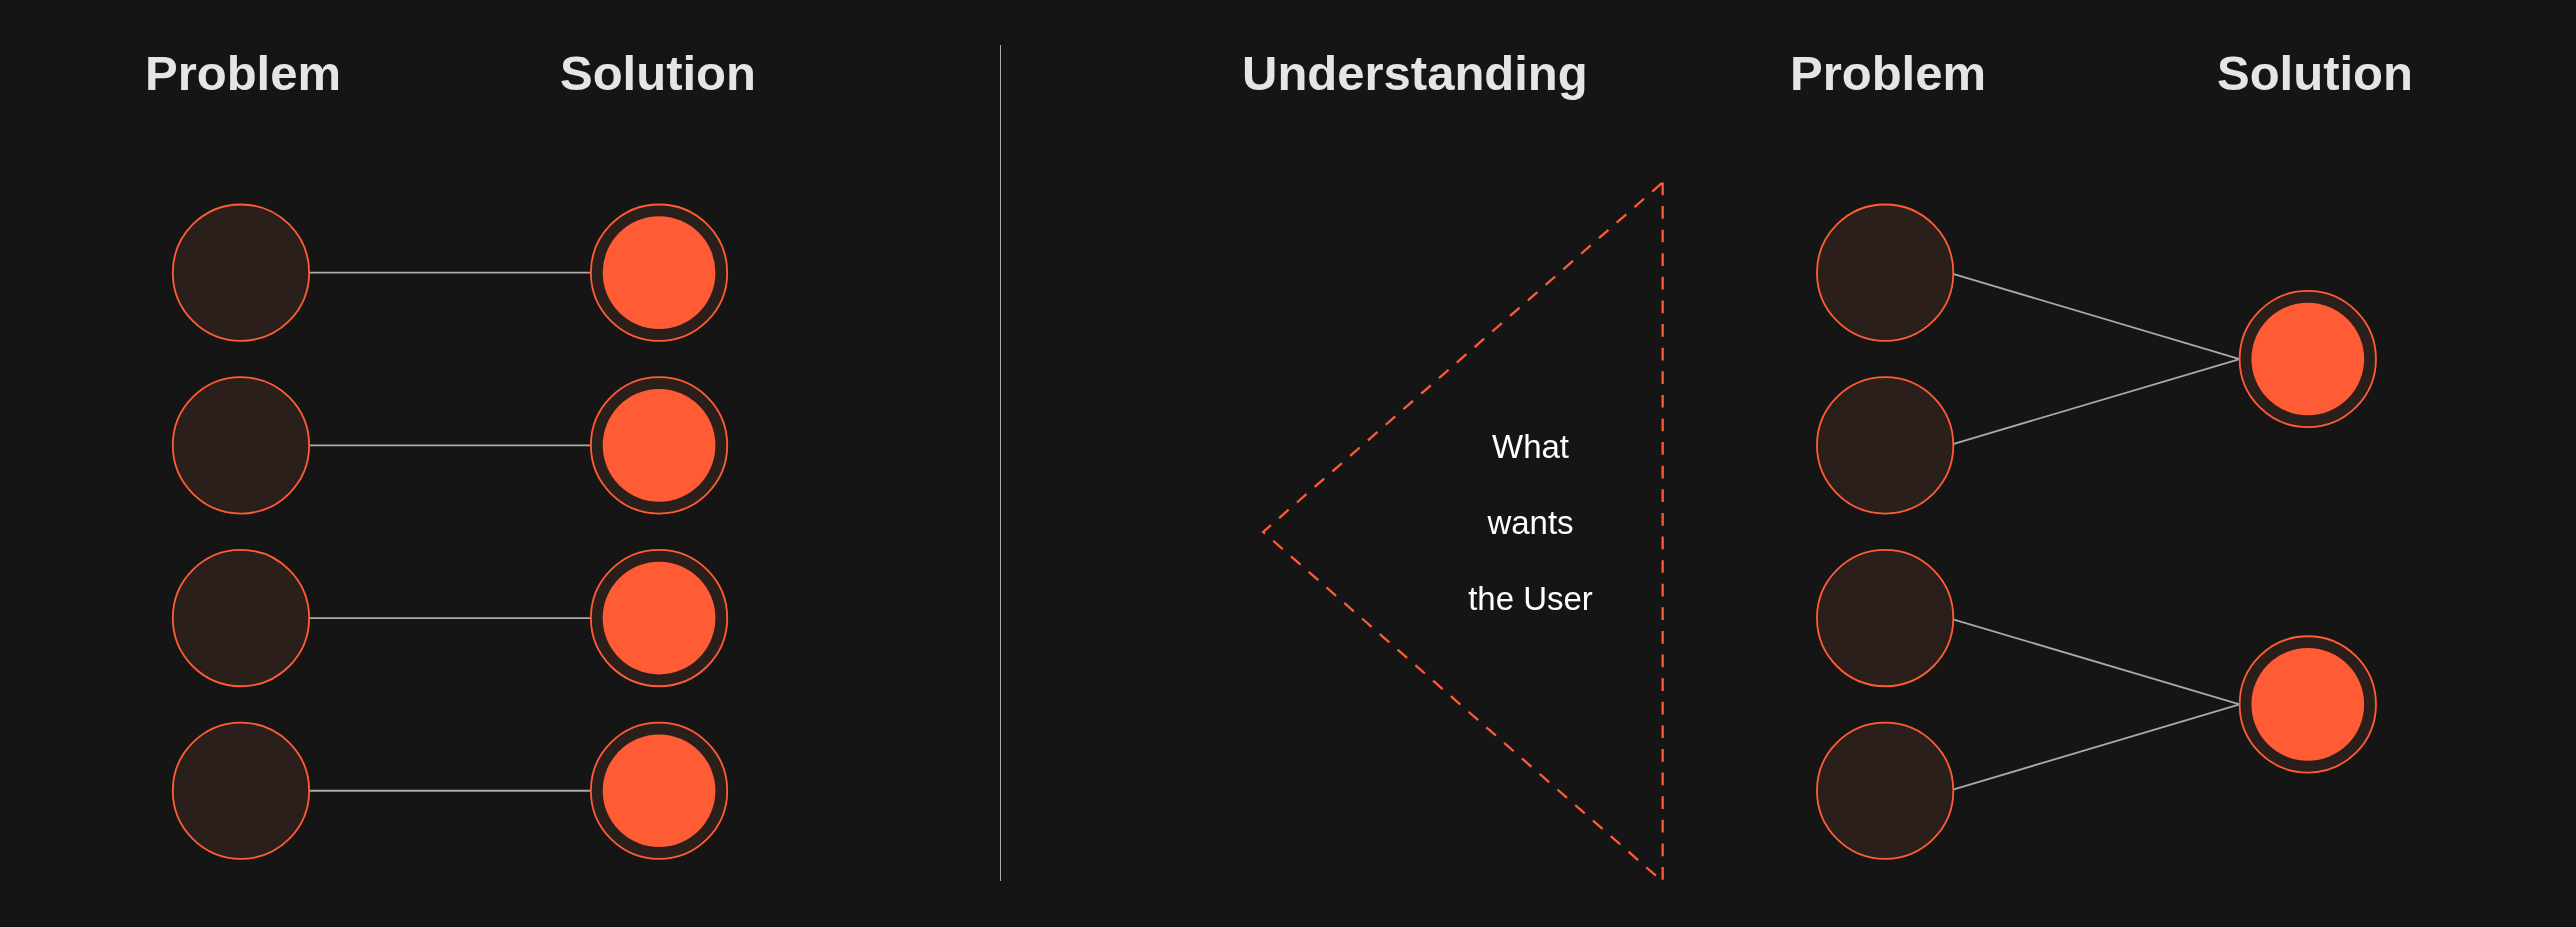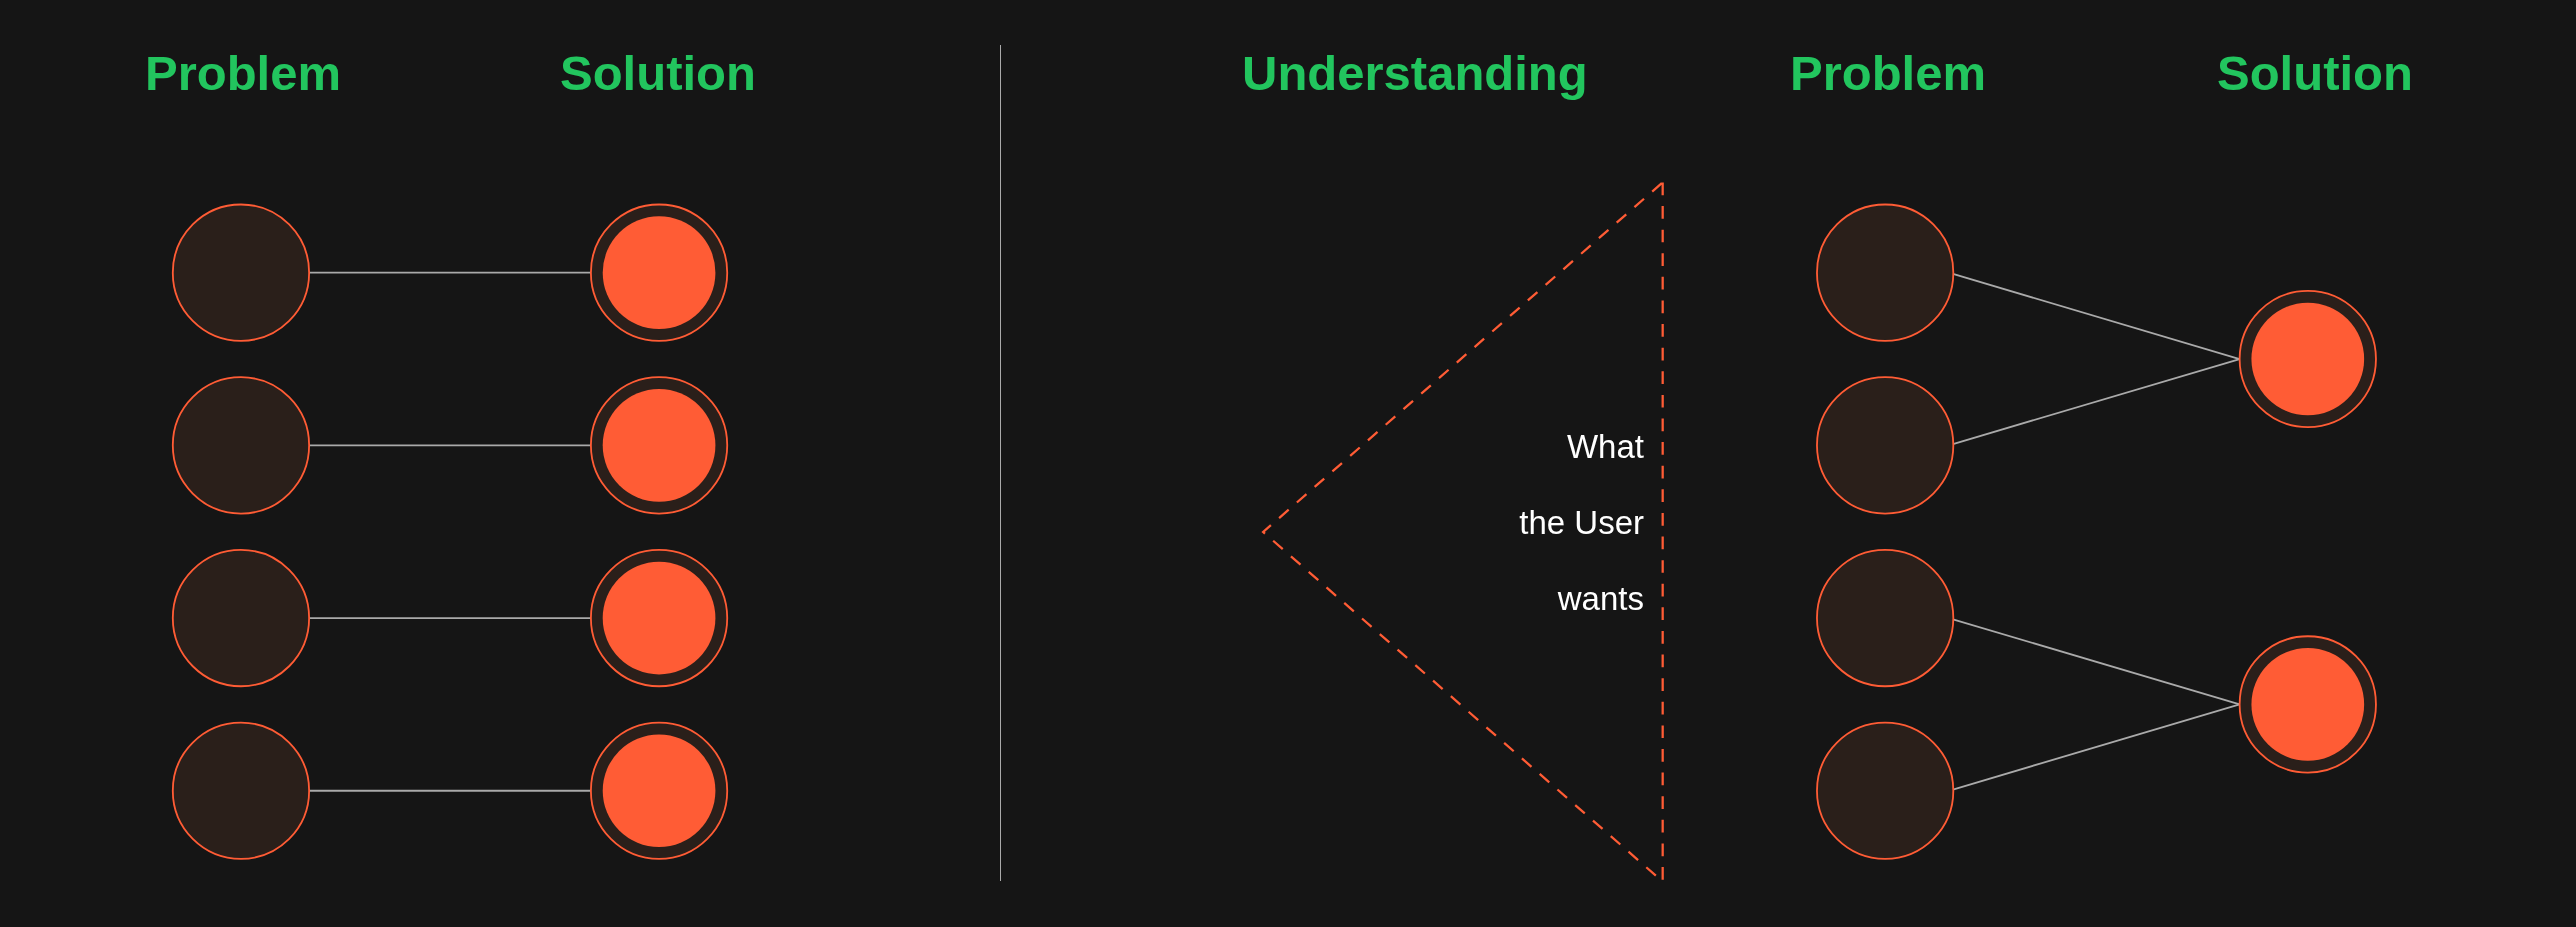--- a/index.html
+++ b/index.html
@@ -9,30 +9,30 @@
     height: 928px;
     font-family: -apple-system, BlinkMacSystemFont, "Segoe UI", Helvetica, Arial, sans-serif;
     color: #ffffff;
     position: relative;
     overflow: hidden;
   }
   .heading {
     position: absolute;
     font-size: 49px;
     font-weight: 700;
-    color: #22c55e;
+    color: #e5e5e5;
   }
   .divider {
     position: absolute;
     background: #aaaaaa;
     width: 0.9px;
   }
   .understanding-text {
     position: absolute;
-    text-align: right;
+    text-align: center;
     color: #ffffff;
   }
 </style>
 </head>
 <body>
 
 <div class="heading" style="left:145px; top:45px;">Problem</div>
 
 <div class="heading" style="left:560px; top:45px;">Solution</div>
 
@@ -79,22 +79,22 @@
 <div class="heading" style="left:1790px; top:45px;">Problem</div>
 
 <div class="heading" style="left:2217px; top:45px;">Solution</div>
 
 <svg style="position:absolute; left:1245px; top:182px;" width="454" height="700" viewBox="0 0 500 770">
   <path d="M 460 0 L 460 770 L 20 385 Z" fill="none" stroke="#ff5c35" stroke-width="2.5" stroke-dasharray="14 12"></path>
 </svg>
 
 <div class="understanding-text" style="left:1417px; top:409px; width:227px; font-size:33px; line-height:2.3;">
   <div>What</div>
+  <div>wants</div>
   <div>the User</div>
-  <div>wants</div>
 </div>
 
 <svg style="position:absolute; left:1726px; top:0;" width="850" height="928" viewBox="0 0 935 1021">
 
   <g stroke="#aaaaaa" stroke-width="2">
     <line x1="245" y1="300" x2="565" y2="395"></line>
     <line x1="245" y1="490" x2="565" y2="395"></line>
     <line x1="245" y1="680" x2="565" y2="775"></line>
     <line x1="245" y1="870" x2="565" y2="775"></line>
   </g>

